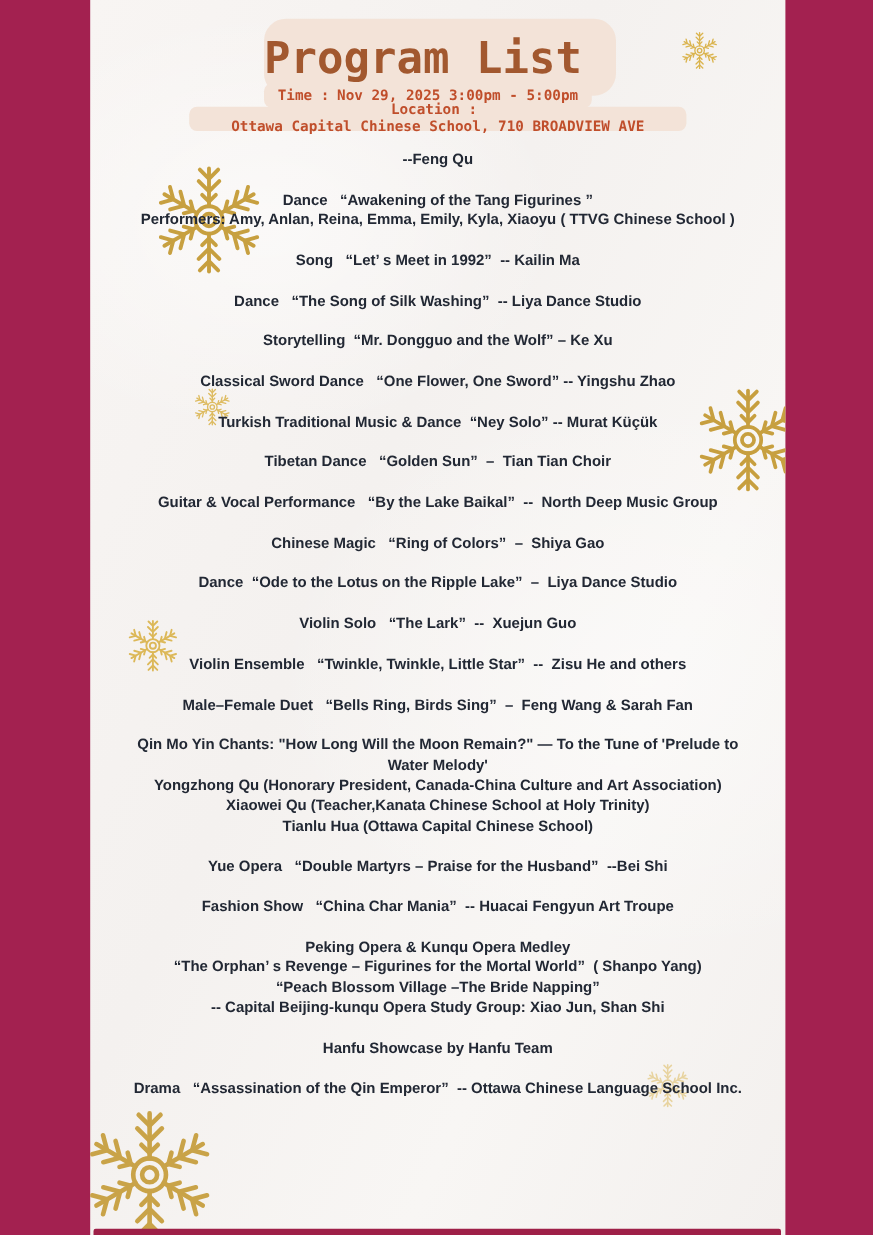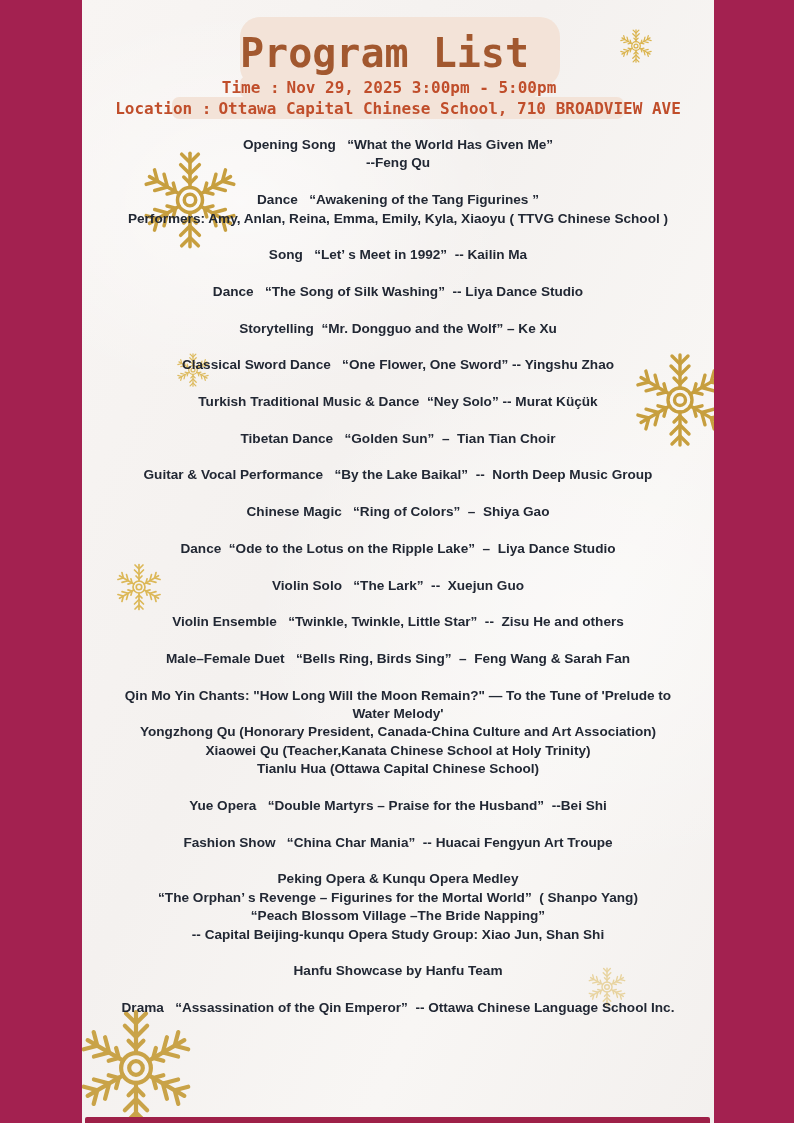--- a/index.html
+++ b/index.html
@@ -27,26 +27,26 @@
   }
   .title-box h1{
     margin:0;width:100%;line-height:72px;text-align:left;
     font-family:"DejaVu Sans Mono","Liberation Mono",monospace;
     font-size:40px;font-weight:bold;color:#A2582F;letter-spacing:0px;
   }
   .strip{
     position:absolute;background:#F3E3D8;border-radius:7px;z-index:2;
     text-align:center;
     font-family:"DejaVu Sans Mono","Liberation Mono",monospace;
-    font-weight:bold;font-size:16px;color:#C04E2B;
+    font-weight:bold;font-size:13px;color:#C04E2B;
     display:flex;align-items:center;justify-content:center;white-space:pre;
   }
   .strip .lbl{margin-right:7px;}
   .time-strip{left:158px;top:76px;width:298px;height:22px;}
-  .location-strip{left:90px;top:97px;width:452px;height:22px;}
+  .location-strip{left:90px;top:97px;width:452px;height:22px;flex-direction:column;}
 
   
   .program-list{
     position:absolute;left:8px;right:8px;top:136px;z-index:3;
     text-align:center;color:#222834;
     font-size:13.6px;font-weight:600;line-height:18.4px;
   }
   .program-item{margin:0 0 18.3px 0;}
   .program-line{white-space:pre-wrap;}
 
@@ -127,21 +127,20 @@
       <span>Nov 29, 2025 3:00pm - 5:00pm</span>
     </div>
 
     <div class="strip location-strip">
       <span class="lbl">Location :</span>
       <span>Ottawa Capital Chinese School, 710 BROADVIEW AVE</span>
     </div>
 
     <div class="program-list">
         <div class="program-item">
-          <div class="program-line">Opening Song   “What the World Has Given Me”</div>
           <div class="program-line">--Feng Qu</div>
         </div>
         <div class="program-item">
           <div class="program-line">Dance   “Awakening of the Tang Figurines ”</div>
           <div class="program-line">Performers: Amy, Anlan, Reina, Emma, Emily, Kyla, Xiaoyu ( TTVG Chinese School )</div>
         </div>
         <div class="program-item">
           <div class="program-line">Song   “Let’ s Meet in 1992”  -- Kailin Ma</div>
         </div>
         <div class="program-item">

